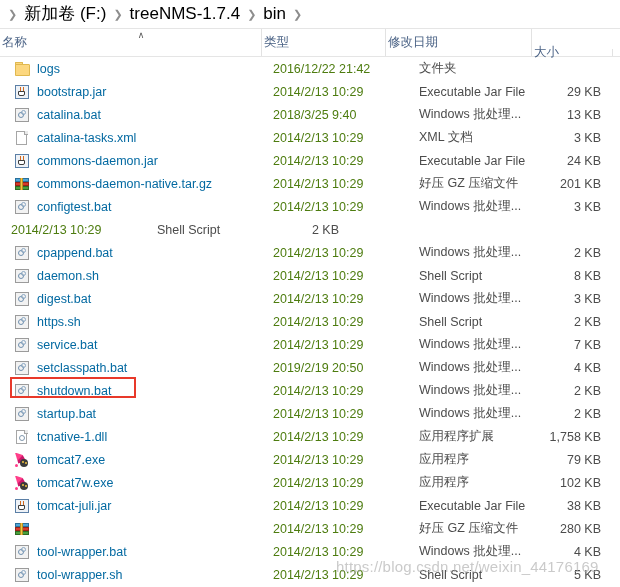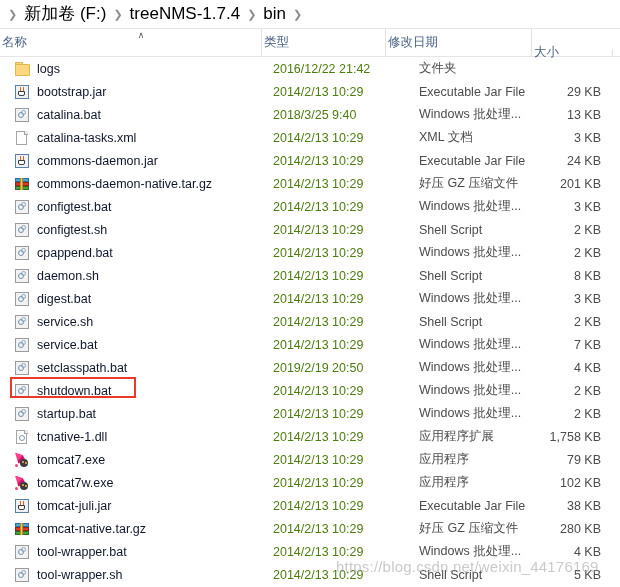--- a/index.html
+++ b/index.html
@@ -96,21 +96,21 @@
     overflow: hidden;
   }
   .cell-name {
     width: 262px;
     display: flex;
     align-items: center;
     padding-left: 14px;
   }
   .cell-name .fname {
     margin-left: 7px;
-    color: #0f172a;
+    color: #0369a1;
   }
   .cell-date {
     width: 146px;
     padding-left: 11px;
     color: #4d7c0f;
   }
   .cell-type {
     width: 124px;
     padding-left: 11px;
     color: #4c4c4c;
@@ -441,28 +441,20 @@
           <span class="ic-script-g1"></span>
           <span class="ic-script-g2"></span>
         </span>
         <span class="fname">configtest.bat</span>
       </div>
       <div class="cell cell-date">2014/2/13 10:29</div>
       <div class="cell cell-type">Windows 批处理...</div>
       <div class="cell cell-size">3 KB</div>
     </div>
     <div class="file-row">
-      <div class="cell cell-name">
-        <span class="icon">
-          <span class="ic-script-box"></span>
-          <span class="ic-script-g1"></span>
-          <span class="ic-script-g2"></span>
-        </span>
-        <span class="fname">configtest.sh</span>
-      </div>
       <div class="cell cell-date">2014/2/13 10:29</div>
       <div class="cell cell-type">Shell Script</div>
       <div class="cell cell-size">2 KB</div>
     </div>
     <div class="file-row">
       <div class="cell cell-name">
         <span class="icon">
           <span class="ic-script-box"></span>
           <span class="ic-script-g1"></span>
           <span class="ic-script-g2"></span>
@@ -499,21 +491,21 @@
       <div class="cell cell-type">Windows 批处理...</div>
       <div class="cell cell-size">3 KB</div>
     </div>
     <div class="file-row">
       <div class="cell cell-name">
         <span class="icon">
           <span class="ic-script-box"></span>
           <span class="ic-script-g1"></span>
           <span class="ic-script-g2"></span>
         </span>
-        <span class="fname">service.sh</span>
+        <span class="fname">https.sh</span>
       </div>
       <div class="cell cell-date">2014/2/13 10:29</div>
       <div class="cell cell-type">Shell Script</div>
       <div class="cell cell-size">2 KB</div>
     </div>
     <div class="file-row">
       <div class="cell cell-name">
         <span class="icon">
           <span class="ic-script-box"></span>
           <span class="ic-script-g1"></span>
@@ -621,21 +613,20 @@
       <div class="cell cell-size">38 KB</div>
     </div>
     <div class="file-row">
       <div class="cell cell-name">
         <span class="icon">
           <span class="ic-arc-top"></span>
           <span class="ic-arc-mid"></span>
           <span class="ic-arc-bot"></span>
           <span class="ic-arc-band"></span>
         </span>
-        <span class="fname">tomcat-native.tar.gz</span>
       </div>
       <div class="cell cell-date">2014/2/13 10:29</div>
       <div class="cell cell-type">好压 GZ 压缩文件</div>
       <div class="cell cell-size">280 KB</div>
     </div>
     <div class="file-row">
       <div class="cell cell-name">
         <span class="icon">
           <span class="ic-script-box"></span>
           <span class="ic-script-g1"></span>

